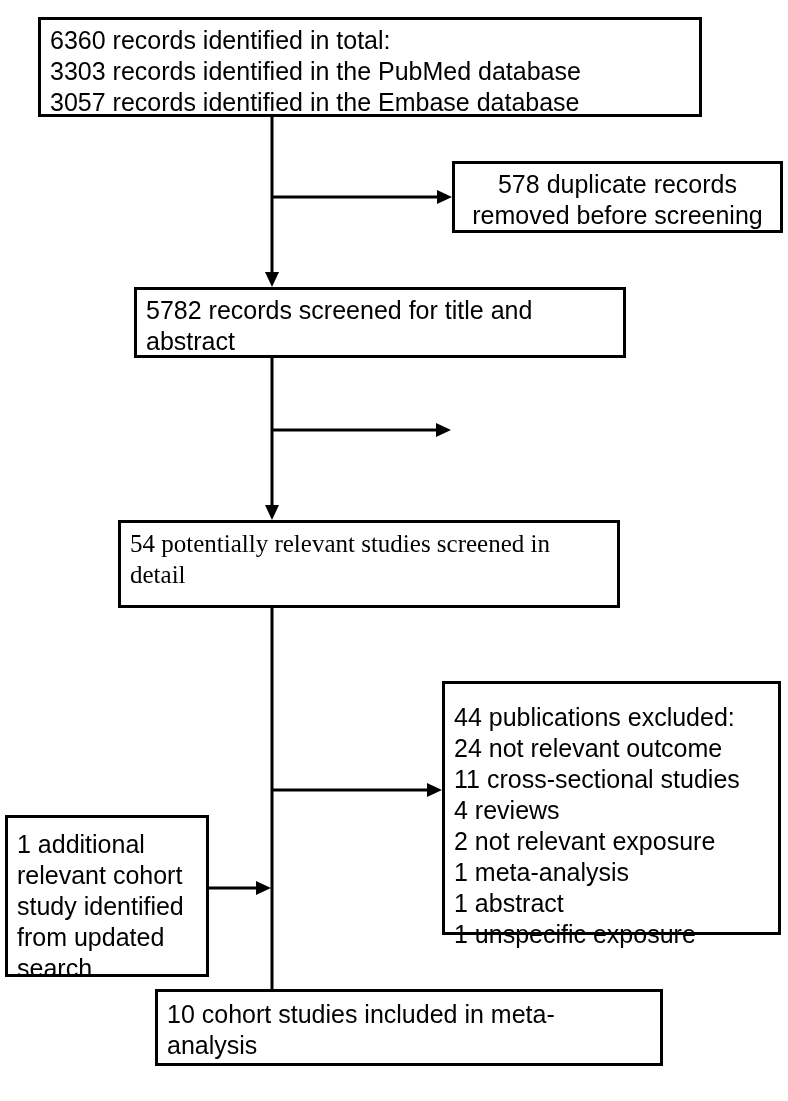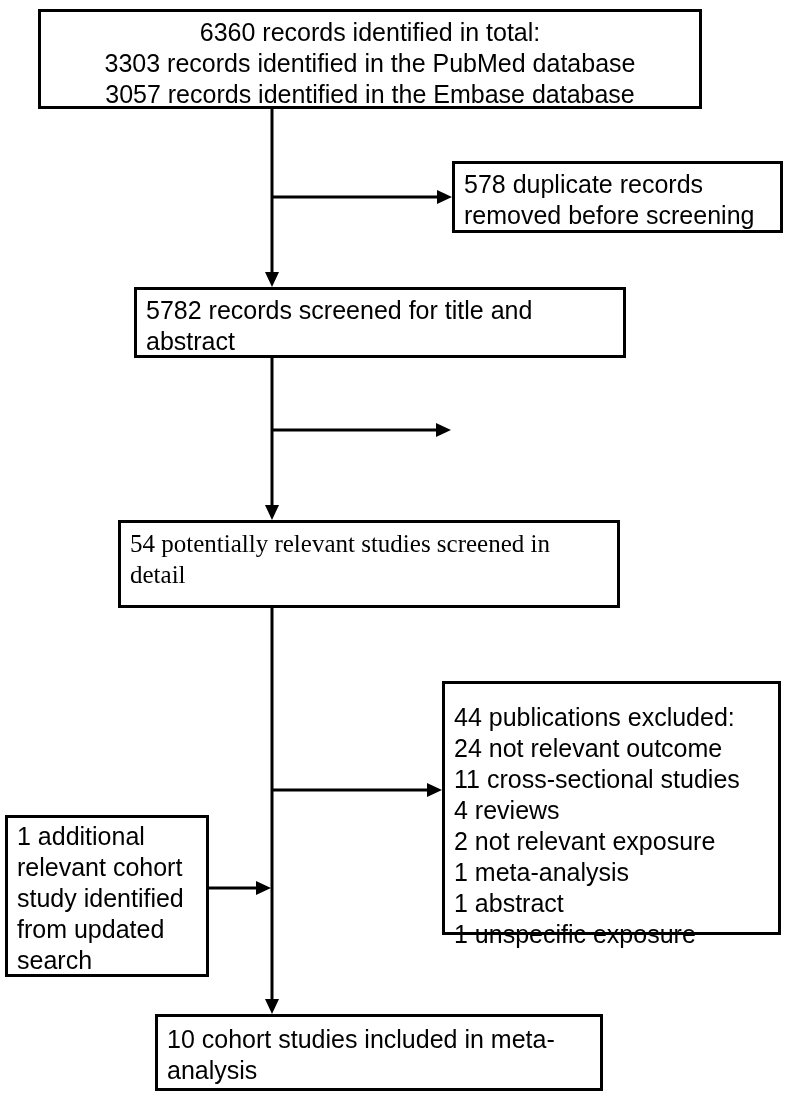--- a/index.html
+++ b/index.html
@@ -27,28 +27,28 @@
     position: absolute;
     box-sizing: border-box;
     border: 3px solid #000000;
     background: #ffffff;
     font-size: 25px;
     line-height: 31px;
     padding: 5px 9px;
     white-space: pre-line;
     letter-spacing: 0;
   }
-  .box-records-identified   { left: 38px;  top: 9px;    width: 664px; height: 100px; text-align: center; }
-  .box-duplicates-removed   { left: 452px; top: 161px;  width: 331px; height: 72px;  }
+  .box-records-identified   { left: 38px;  top: 17px;    width: 664px; height: 100px; }
+  .box-duplicates-removed   { left: 452px; top: 161px;  width: 331px; height: 72px; text-align: center;  }
   .box-records-screened     { left: 134px; top: 287px;  width: 492px; height: 71px;  }
   .box-records-excluded     { left: 451px; top: 395px;  width: 332px; height: 72px;  }
   .box-studies-detail       { left: 118px; top: 520px;  width: 502px; height: 88px; font-family: Liberation Serif, serif;  }
   .box-publications-excluded{ left: 442px; top: 681px;  width: 339px; height: 254px; padding-top: 18px; }
-  .box-additional-study     { left: 5px;   top: 815px;  width: 204px; height: 162px; padding-top: 3px; }
-  .box-studies-included     { left: 155px; top: 1014px; width: 448px; height: 77px;  padding-top: 7px; }
+  .box-additional-study     { left: 5px;   top: 815px;  width: 204px; height: 162px; padding-top: 11px; }
+  .box-studies-included     { left: 155px; top: 989px; width: 508px; height: 77px;  padding-top: 7px; }
 </style>
 </head>
 <body>
 
 <div class="canvas">
 
   <svg class="connectors" viewBox="0 0 788 1101" xmlns="http://www.w3.org/2000/svg">
 
     <g>
       <line x1="272" y1="108" x2="272" y2="273" stroke="#000000" stroke-width="3"></line>

